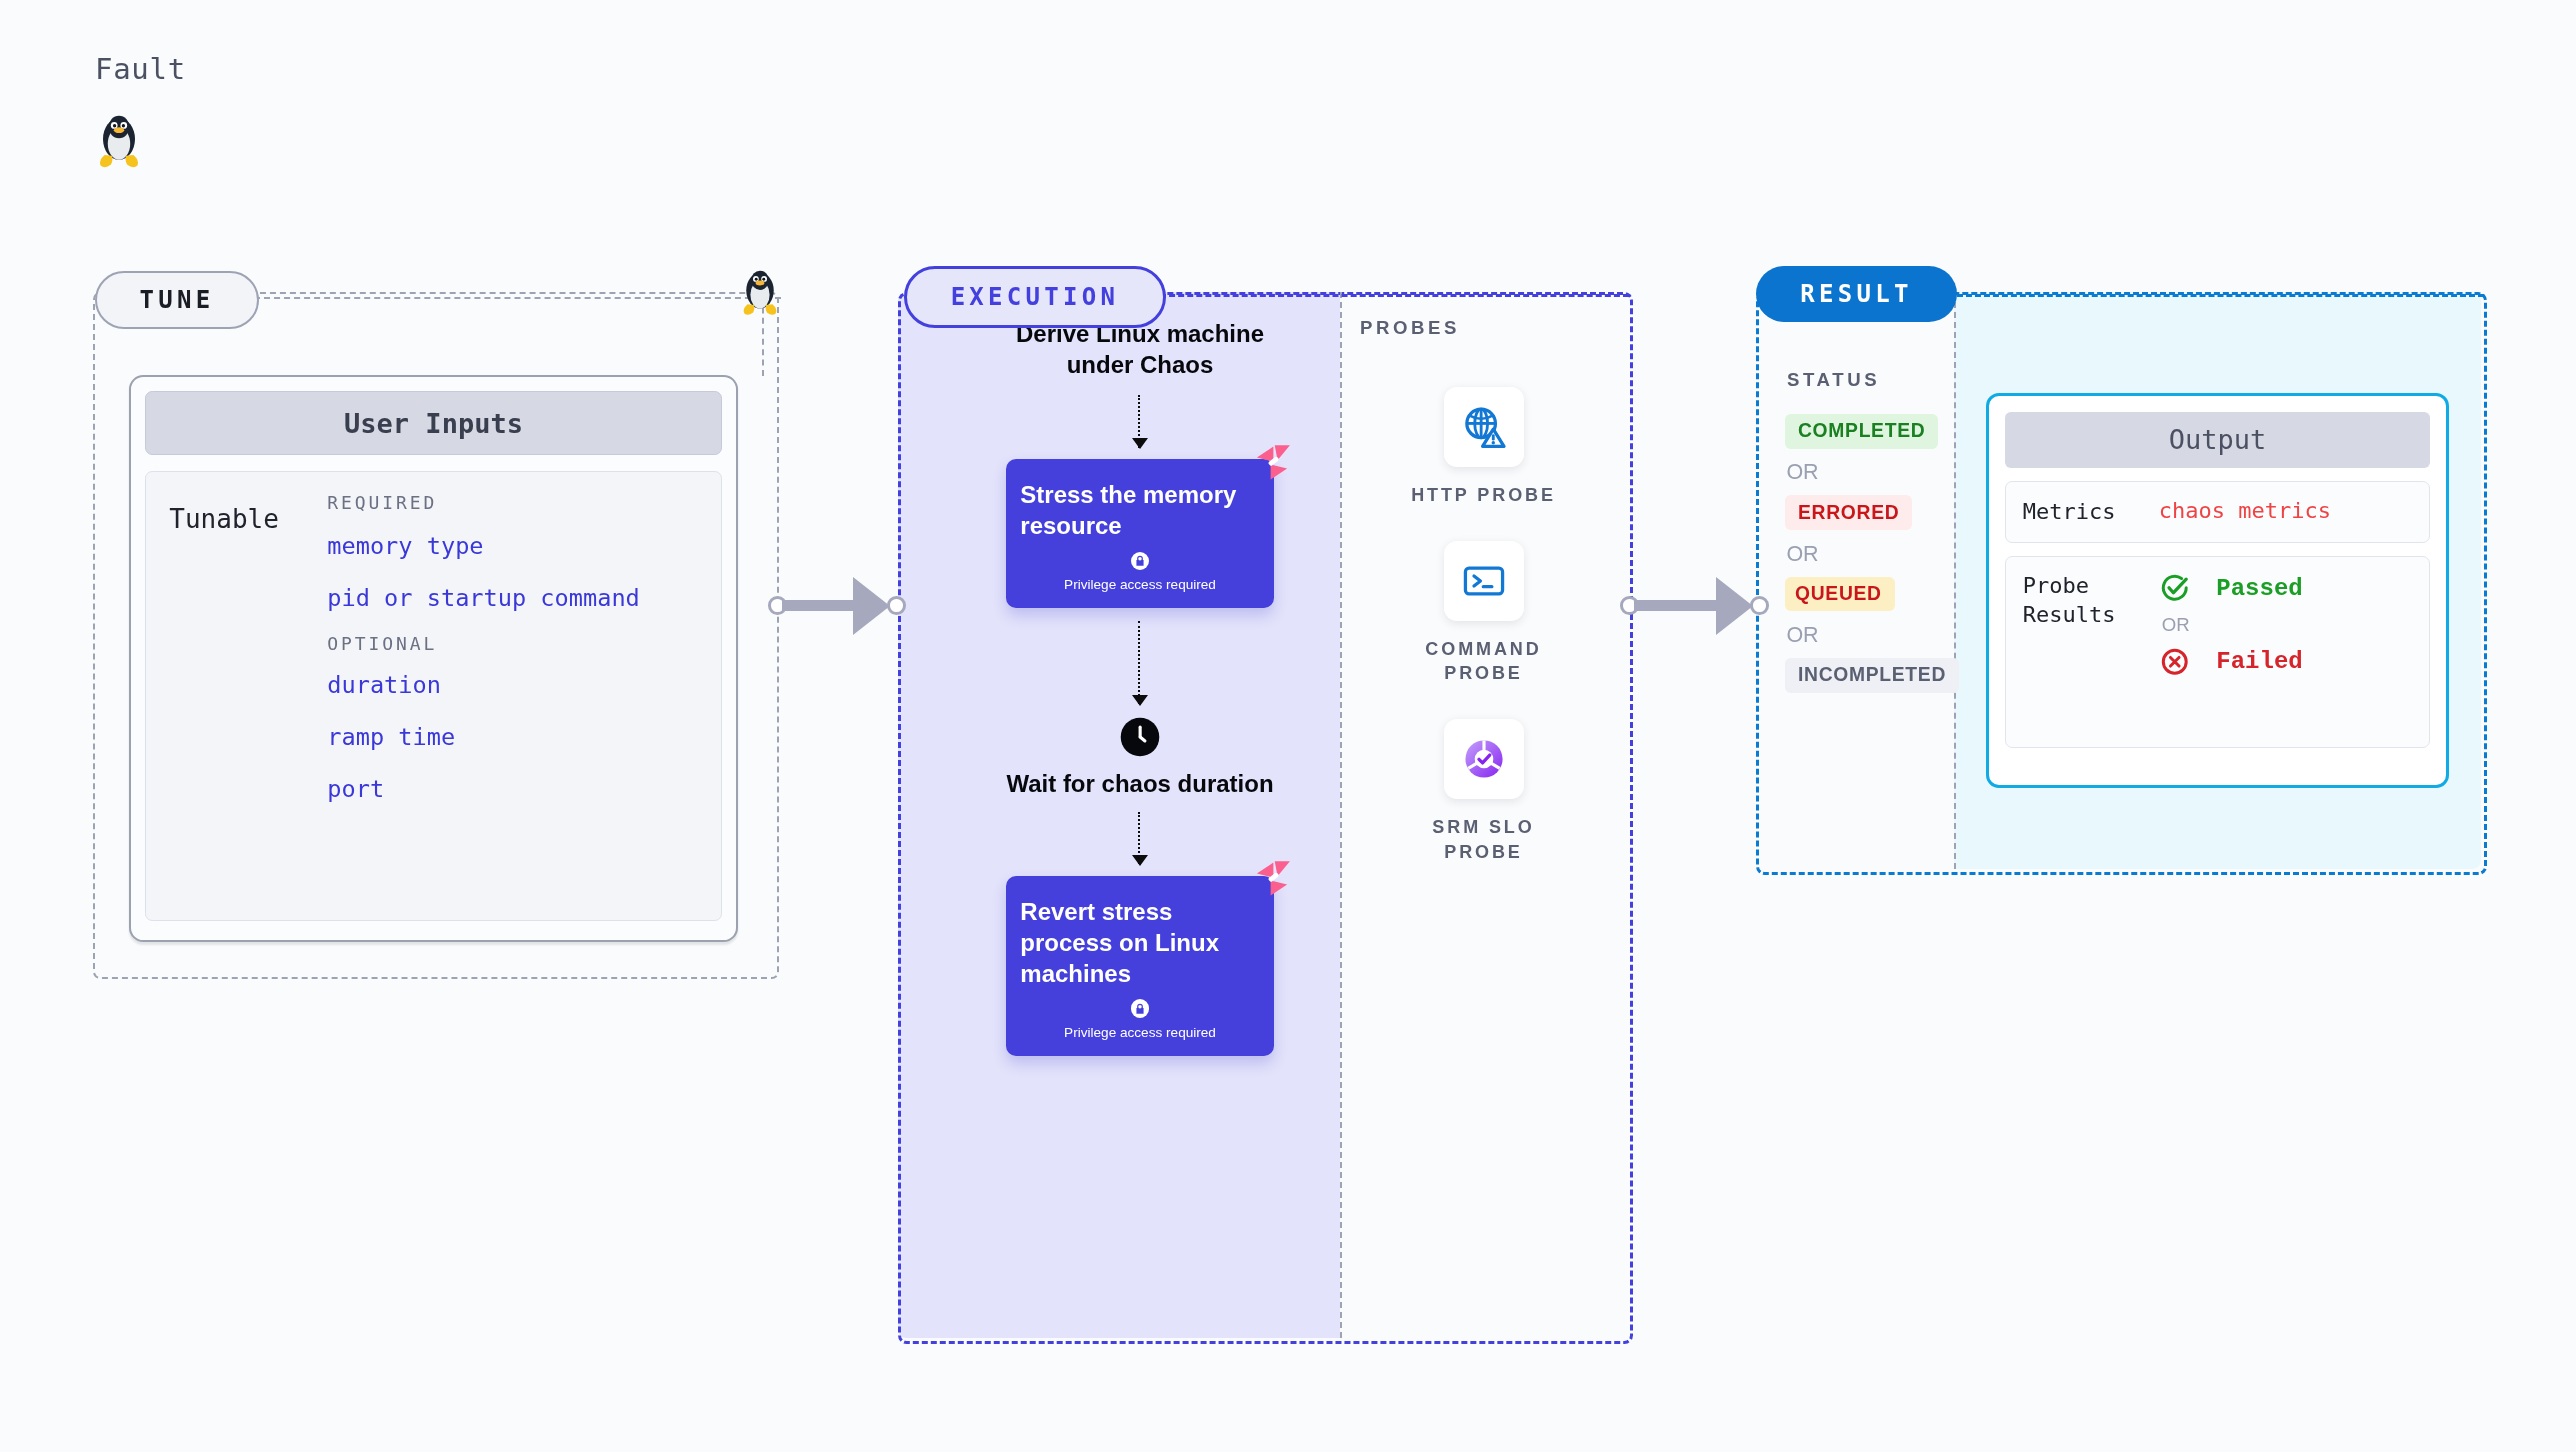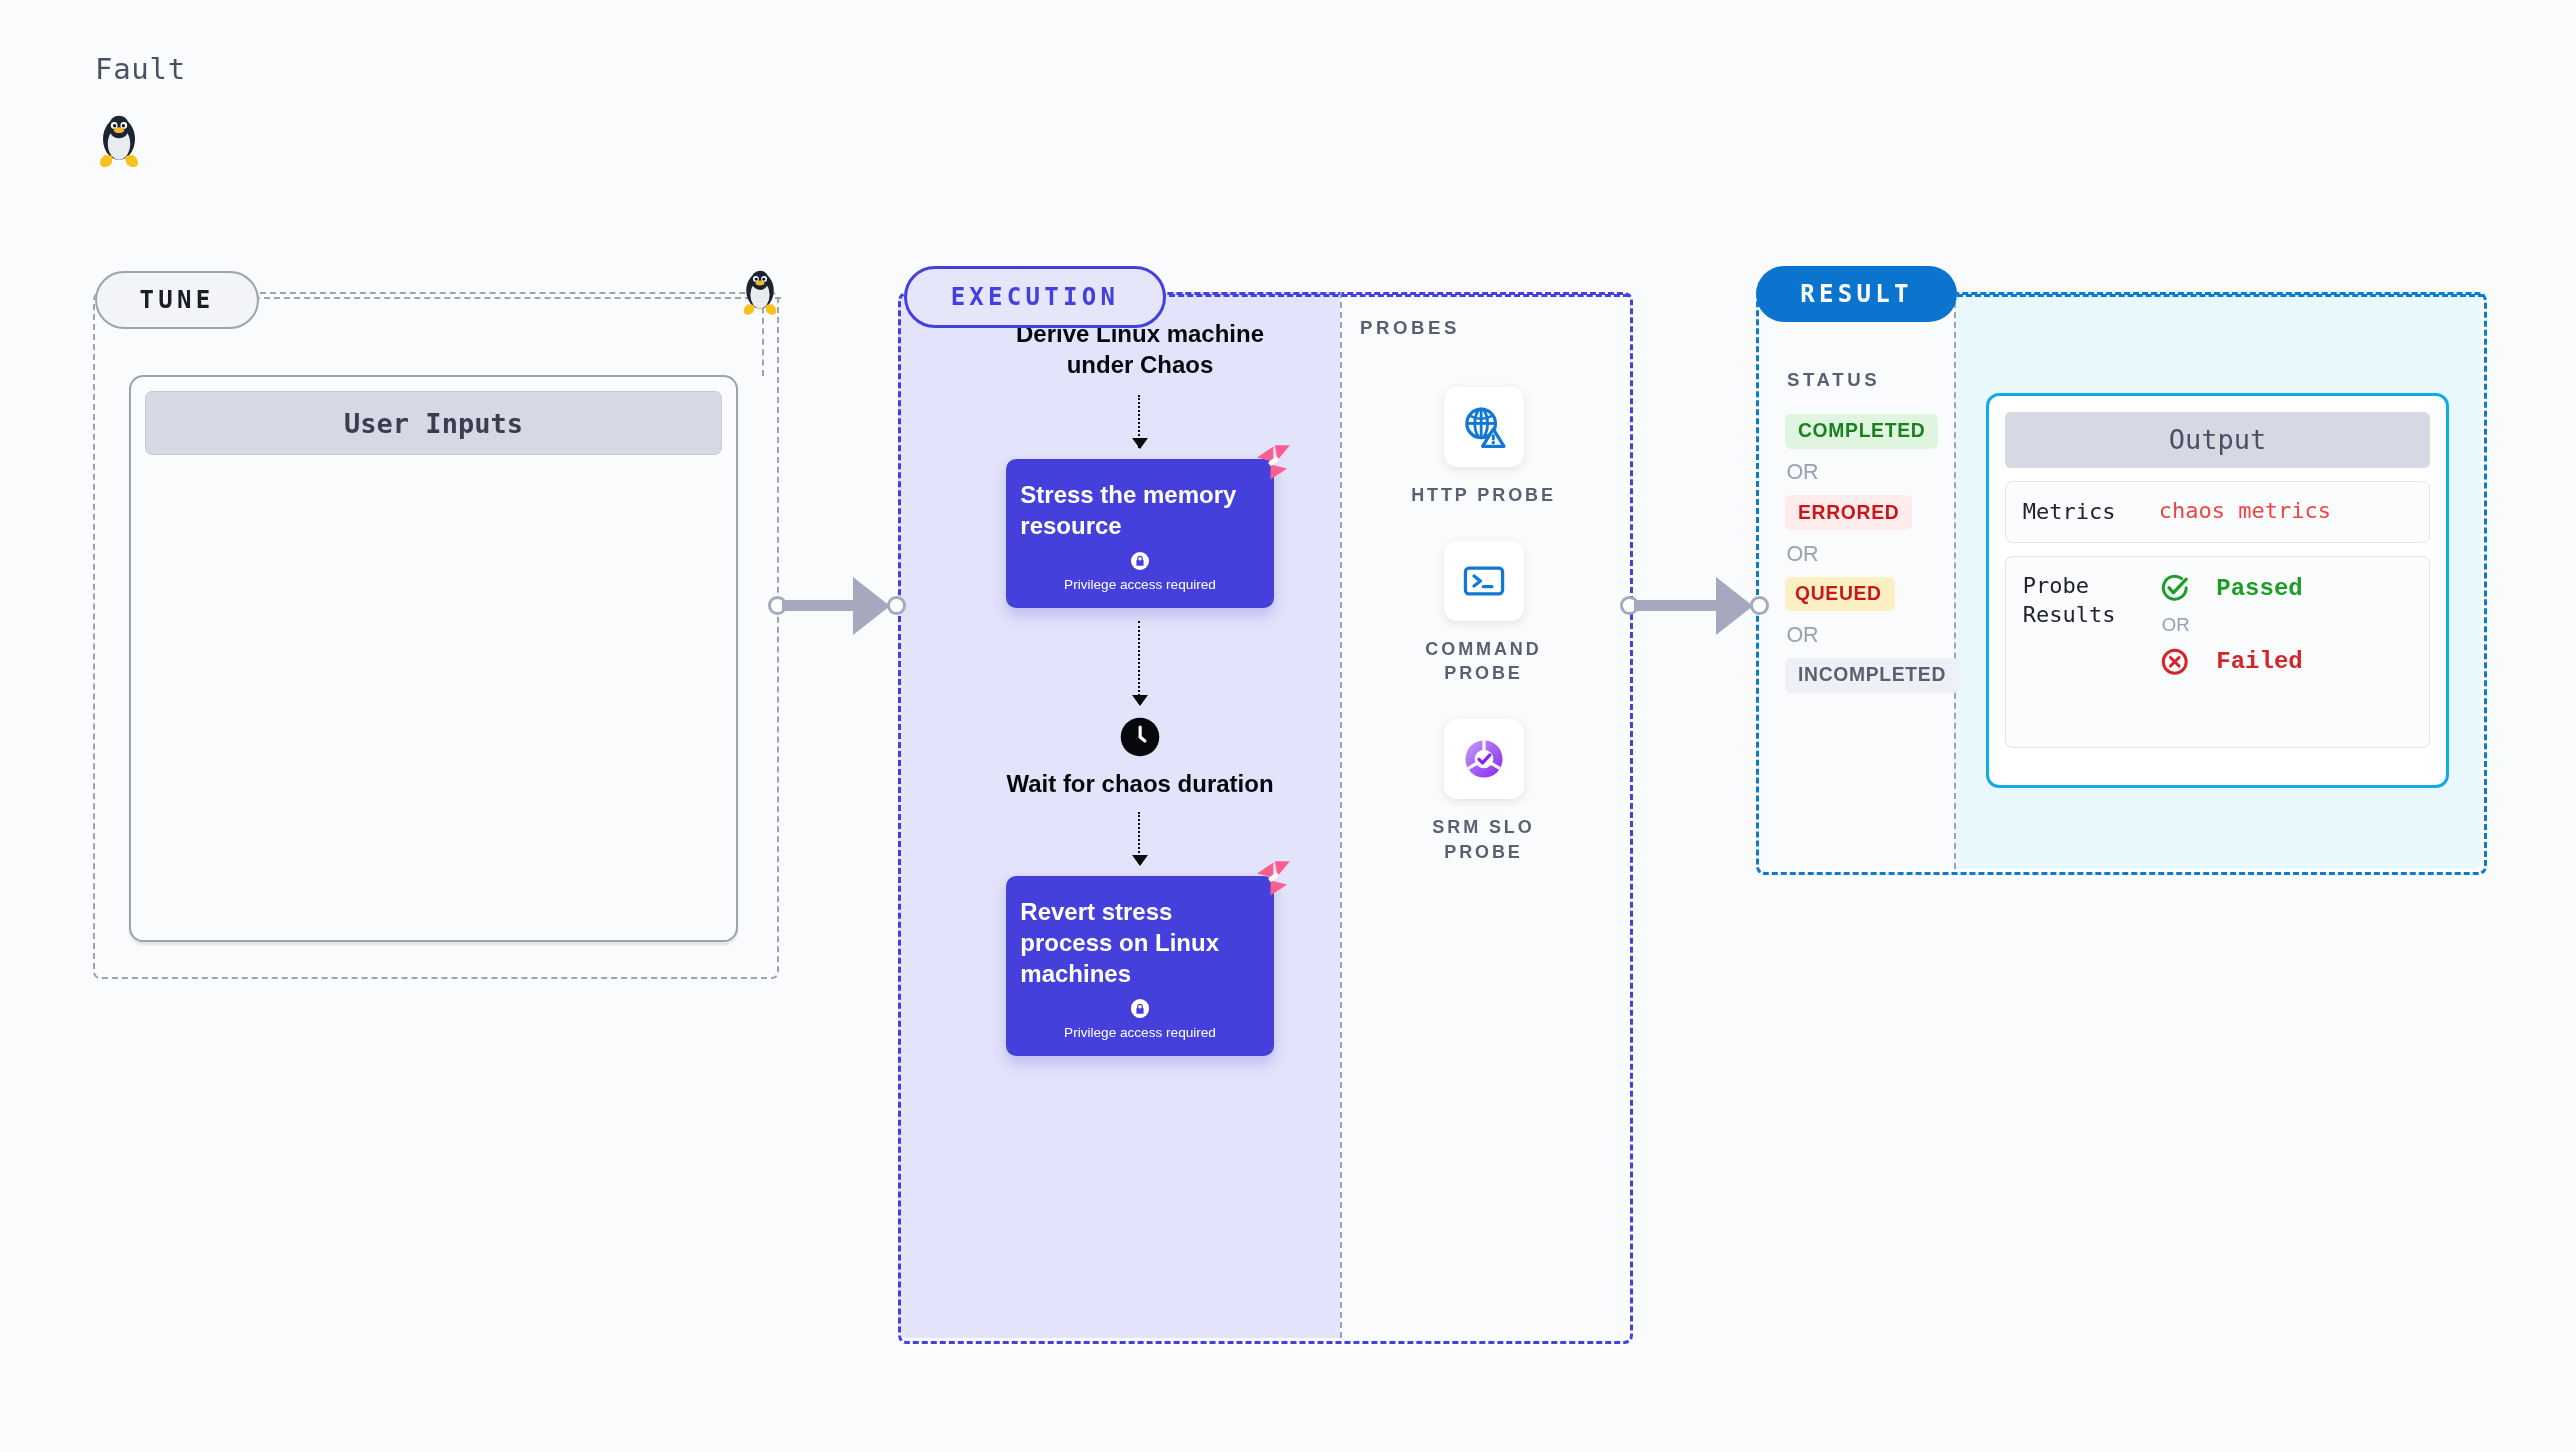--- a/index.html
+++ b/index.html
@@ -277,20 +277,32 @@
       <circle cx="38" cy="13" r="4.2" fill="#ffffff"></circle>
     <circle cx="26.5" cy="13.5" r="2.1" fill="#101620"></circle>
       <circle cx="37.5" cy="13.5" r="2.1" fill="#101620"></circle>
     <ellipse cx="32" cy="19" rx="6.5" ry="3.6" fill="#f7b733"></ellipse>
     <path d="M14 50 q-8 7 -5 13 q5 5 13 -1 q3 -6 1 -11z" fill="#f5c21e"></path>
     <path d="M50 50 q8 7 5 13 q-5 5 -13 -1 q-3 -6 -1 -11z" fill="#f5c21e"></path>
   </svg>
 
   <div id="user-inputs-card">
     <div class="ui-header">User Inputs</div>
+    <div class="ui-body">
+      <div class="tunable-label">Tunable</div>
+      <div class="ui-fields">
+        <div class="field-group-title">REQUIRED</div>
+        <div class="field-item">memory type</div>
+        <div class="field-item">pid or startup command</div>
+        <div class="field-group-title second">OPTIONAL</div>
+        <div class="field-item">duration</div>
+        <div class="field-item">ramp time</div>
+        <div class="field-item">port</div>
+      </div>
+    </div>
   </div>
 
   <div class="connector" style="left:768px;top:573px;width:138px;height:64px;">
     <div class="conn-node" style="left:0px;top:23px;"></div>
     <div class="conn-shaft" style="left:14.3px;top:26.5px;width:92px;"></div>
     <div class="conn-head" style="left:85px;top:3.6px;"></div>
     <div class="conn-node" style="left:119px;top:23px;"></div>
   </div>
 
   <div id="execution-fill"></div>

